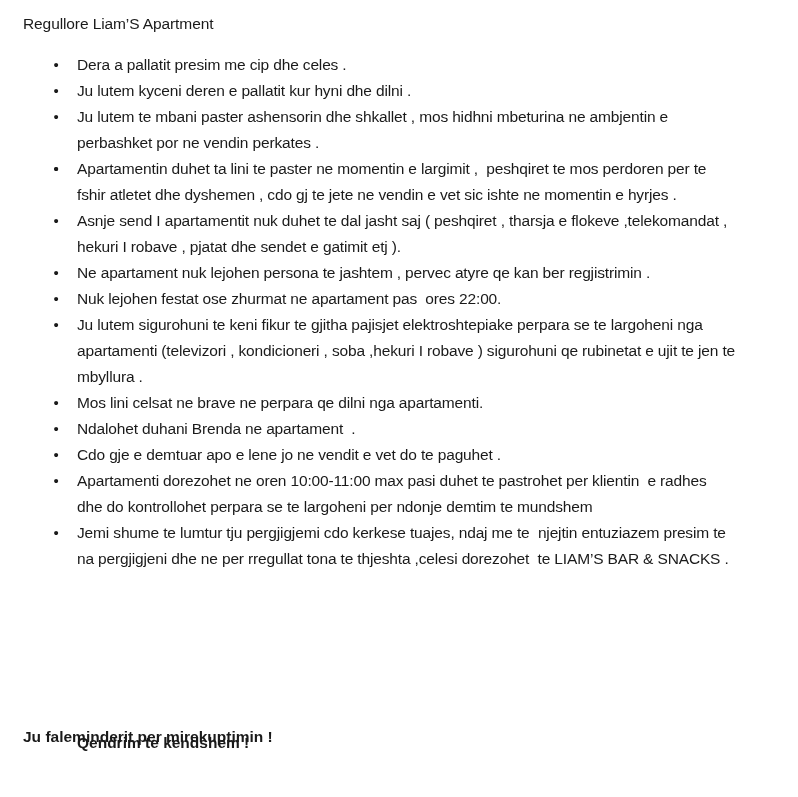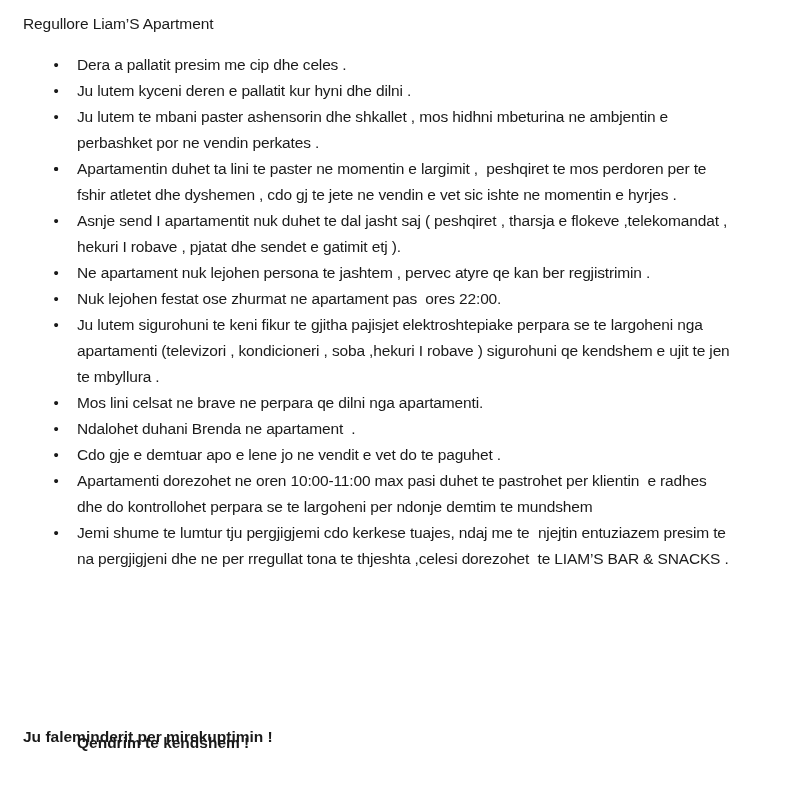--- a/index.html
+++ b/index.html
@@ -67,21 +67,21 @@
   <li>
       <span class="bullet">•</span>
       <span class="text">Ne apartament nuk lejohen persona te jashtem , pervec atyre qe kan ber regjistrimin .</span>
     </li>
   <li>
       <span class="bullet">•</span>
       <span class="text">Nuk lejohen festat ose zhurmat ne apartament pas  ores 22:00.</span>
     </li>
   <li>
       <span class="bullet">•</span>
-      <span class="text">Ju lutem sigurohuni te keni fikur te gjitha pajisjet elektroshtepiake perpara se te largoheni nga apartamenti (televizori , kondicioneri , soba ,hekuri I robave ) sigurohuni qe kendshem e ujit te jen te mbyllura .</span>
+      <span class="text">Ju lutem sigurohuni te keni fikur te gjitha pajisjet elektroshtepiake perpara se te largoheni nga apartamenti (televizori , kondicioneri , soba ,hekuri I robave ) sigurohuni qe rubinetat e ujit te jen te mbyllura .</span>
     </li>
   <li>
       <span class="bullet">•</span>
       <span class="text">Mos lini celsat ne brave ne perpara qe dilni nga apartamenti.</span>
     </li>
   <li>
       <span class="bullet">•</span>
       <span class="text">Ndalohet duhani Brenda ne apartament  .</span>
     </li>
   <li>

